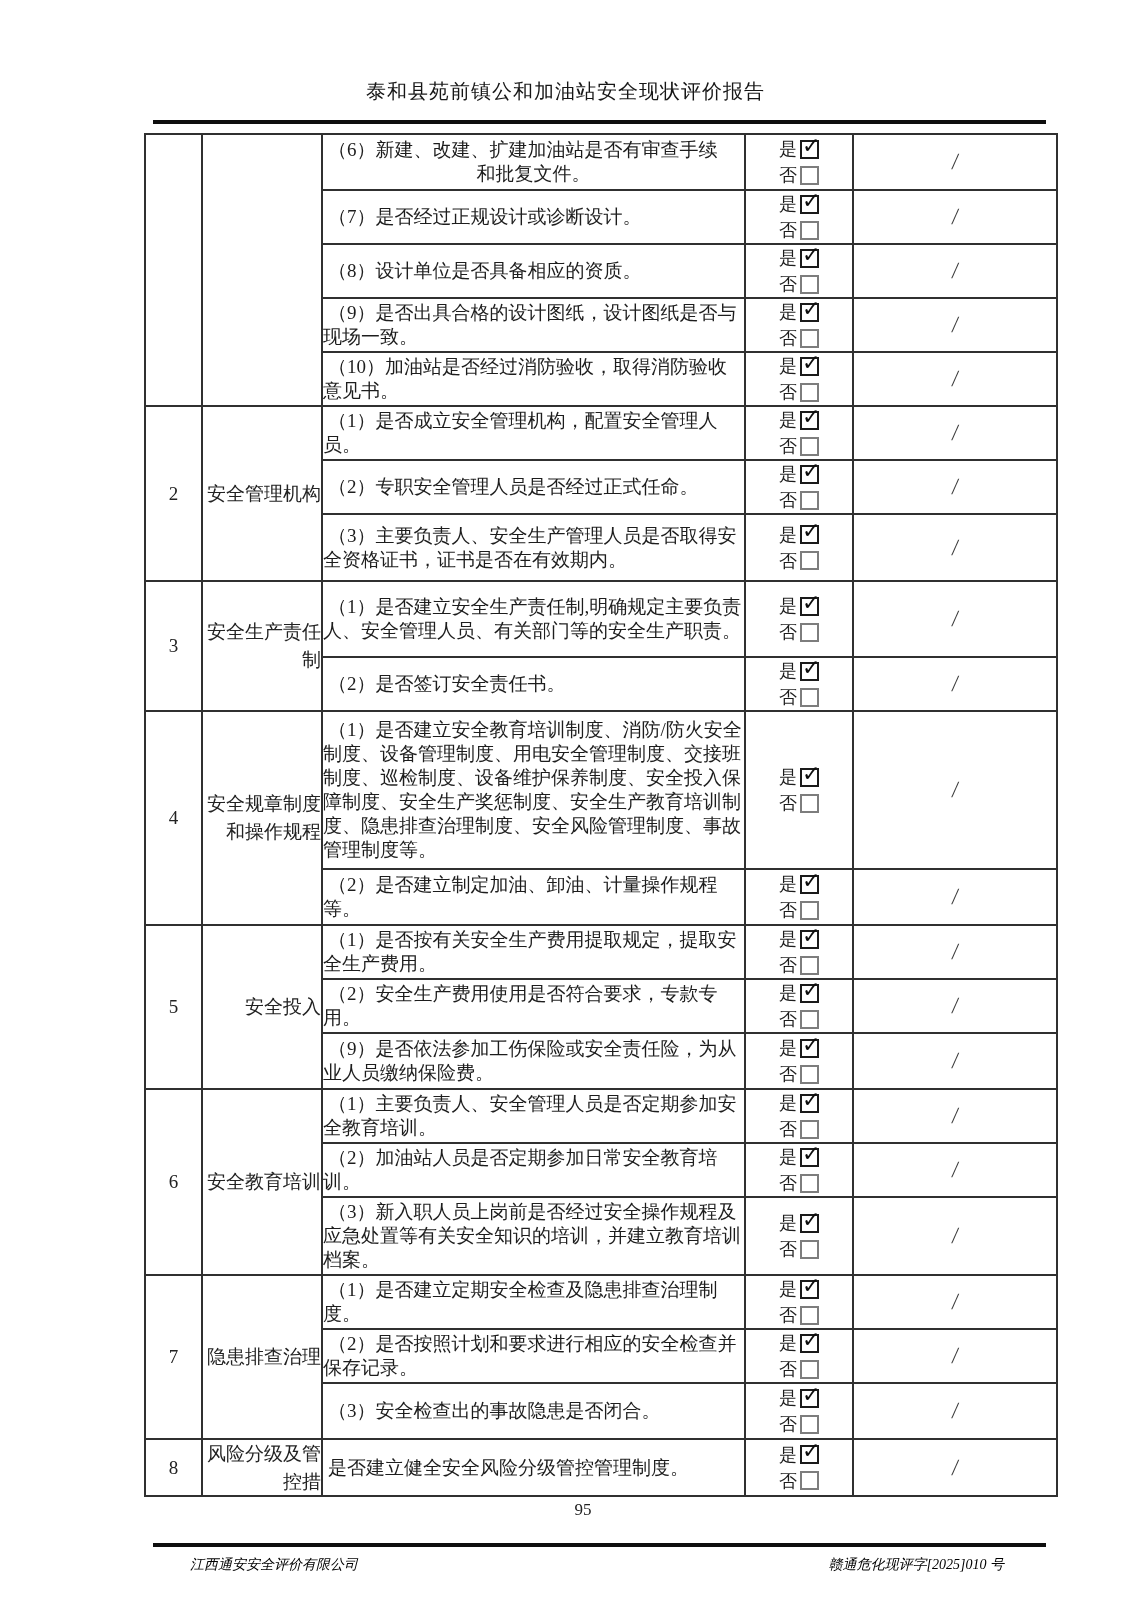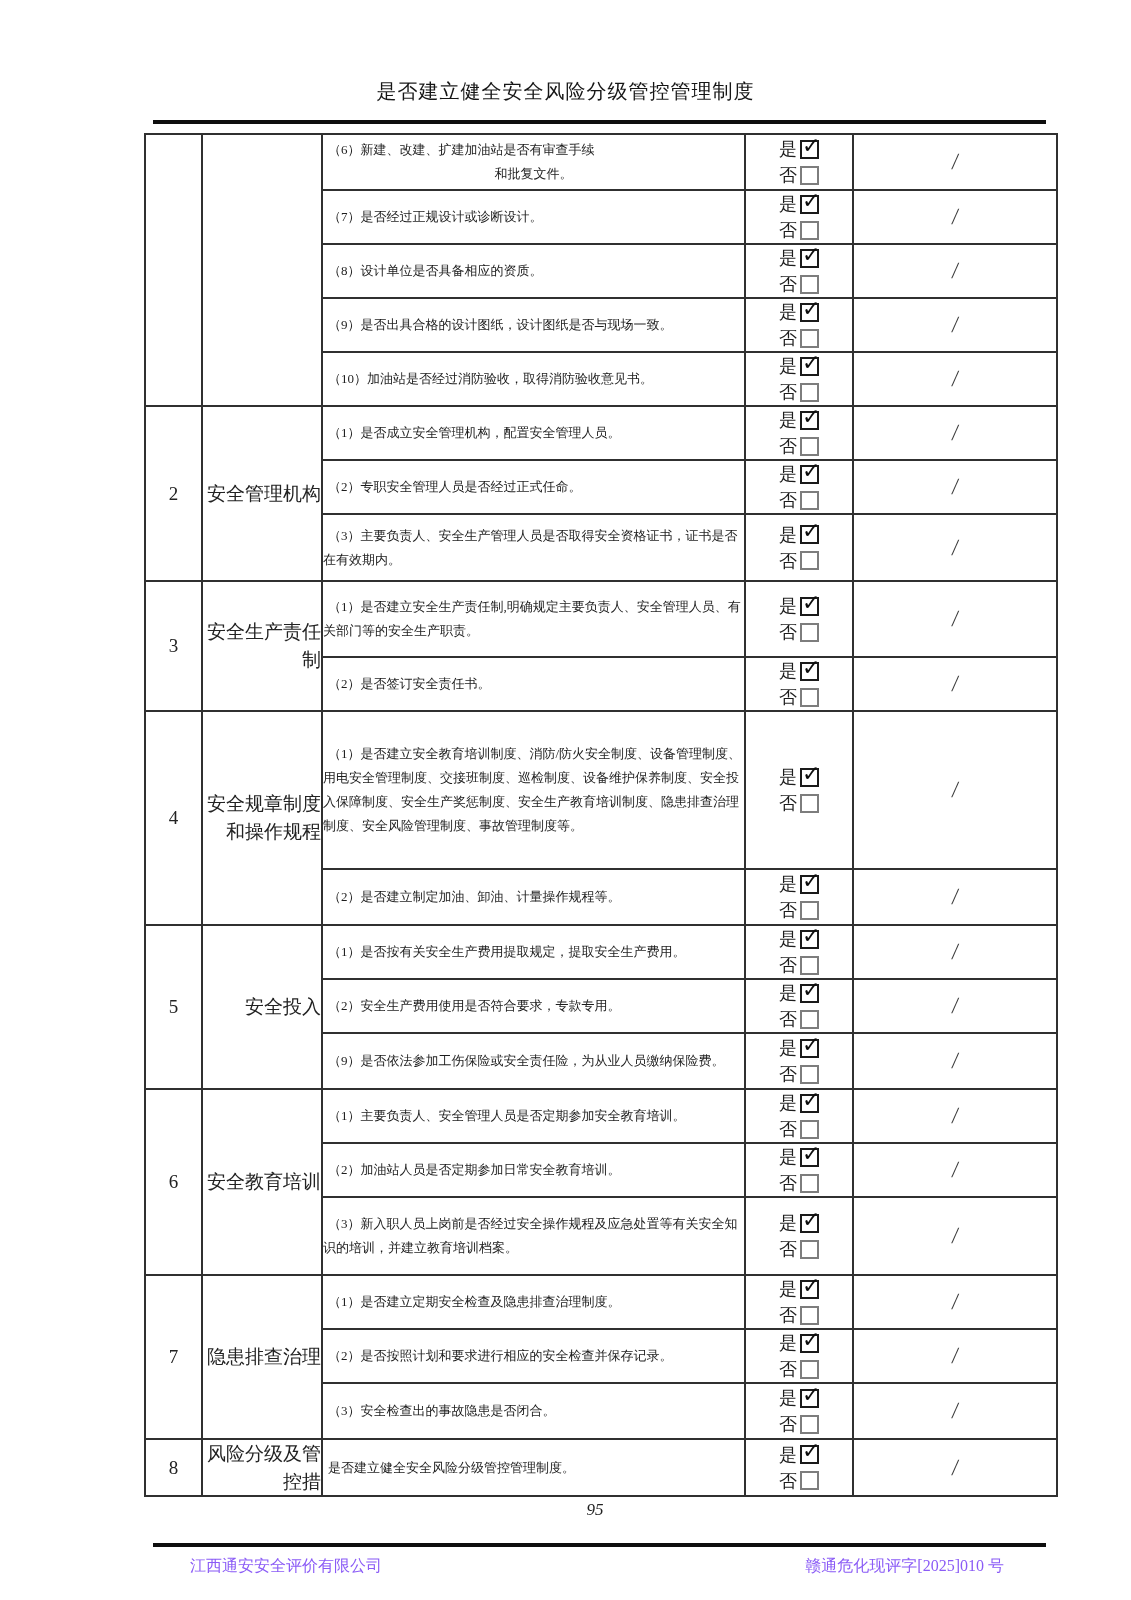--- a/index.html
+++ b/index.html
@@ -13,48 +13,48 @@
     font-size:20px;letter-spacing:1px;color:#161616;
   }
   .head-rule{position:absolute;top:120px;left:153px;width:893px;height:4px;background:#0e0e0e;}
   table.checklist{
     position:absolute;top:133px;left:144px;width:902px;
     border-collapse:collapse;table-layout:fixed;
   }
   table.checklist td{border:2px solid #303030;vertical-align:middle;padding:0;}
   .c-num{width:55px;text-align:center;font-size:19px;color:#222;}
   .c-cat{width:118px;text-align:right;font-size:19px;line-height:1.45;padding:2px 13px;color:#222;}
-  .c-q{width:421px;padding:3px 5px 3px 4px;font-size:13px;}
+  .c-q{width:421px;padding:3px 5px 3px 4px;font-size:19px;}
   .q{line-height:24px;text-indent:5px;color:#1d1d1d;}
   .q-center{text-align:center;text-indent:0;}
   .c-yn{width:106px;text-align:center;font-size:18px;}
   .yn{display:inline-block;}
   .yn-line{display:flex;align-items:center;justify-content:center;height:26px;}
   .yn-lab{display:inline-block;color:#1d1d1d;}
   .box{display:inline-block;width:15px;height:15px;position:relative;margin-left:3px;box-sizing:content-box;}
   .box.checked{border:2px solid #1a1a1a;}
   .box.checked::after{
     content:"✓";position:absolute;left:0px;top:-9px;font-size:22px;
     font-weight:bold;color:#0d0d0d;font-family:"DejaVu Sans",sans-serif;
   }
   .box.empty{border:2px solid #7d7d7d;}
   .c-rem{width:202px;text-align:center;}
   .slash{font-size:23px;color:#3a3a3a;display:inline-block;transform:skewX(-6deg);font-weight:400;}
-  .page-num{position:absolute;top:1500px;left:144px;width:902px;text-align:center;font-size:17px;color:#222;font-style:italic;}
+  .page-num{position:absolute;top:1500px;left:132px;width:902px;text-align:center;font-size:17px;color:#222;}
   .foot-rule{position:absolute;top:1543px;left:153px;width:893px;height:4px;background:#0e0e0e;}
   .footer-row{
     position:absolute;top:1556px;left:153px;width:893px;box-sizing:border-box;
     display:flex;justify-content:space-between;padding:0 42px 0 37px;
-    font-size:16px;color:#8b5cf6;
+    font-size:14px;color:#000000;font-style:italic;
   }
 </style>
 </head>
 <body>
 
-<div class="doc-title">是否建立健全安全风险分级管控管理制度</div>
+<div class="doc-title">泰和县苑前镇公和加油站安全现状评价报告</div>
 <div class="head-rule"></div>
 
 <table class="checklist">
 
   <tbody>
       <tr style="height:56px">
     <td class="c-num" rowspan="5"></td>
     <td class="c-cat" rowspan="5"></td>
     <td class="c-q">
       <div class="q">（6）新建、改建、扩建加油站是否有审查手续</div>

